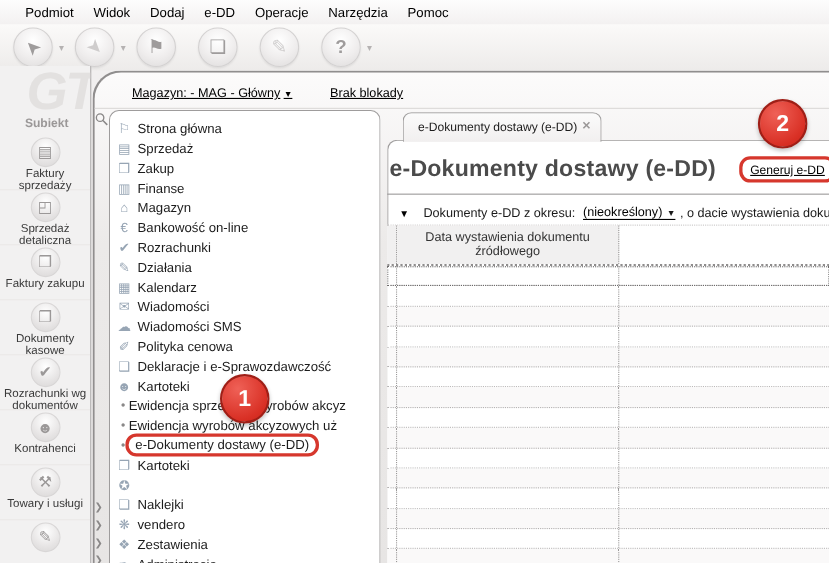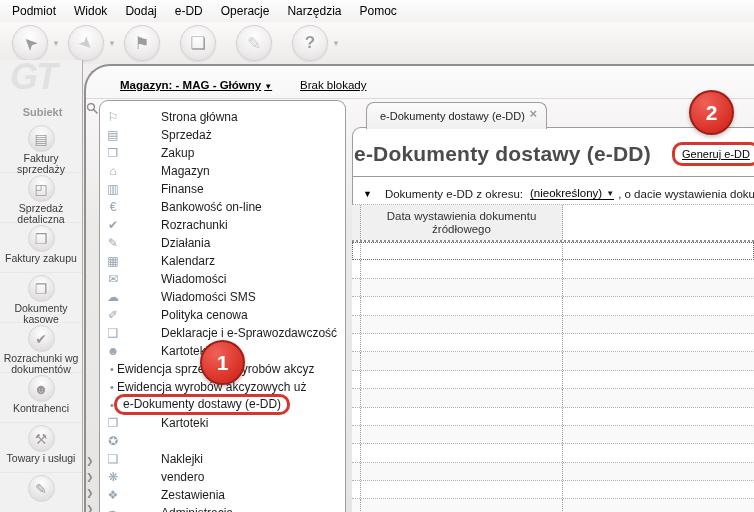--- a/index.html
+++ b/index.html
@@ -6,21 +6,21 @@
   html,body { width:754px; height:512px; overflow:hidden; }
   body {
     font-family:"Liberation Sans","DejaVu Sans",sans-serif;
     font-size:12px; color:#1c1c1c; background:#f1efef; position:relative;
   }
 
   
   .menubar {
     position:absolute; left:0; top:0; width:754px; height:22px;
     background:linear-gradient(#fdfdfd,#f3f1f1);
-    display:flex; align-items:center; padding-left:3px;
+    display:flex; align-items:center; padding-left:14px;
   }
   .menu-item { padding:3px 9px; font-size:12px; color:#000; cursor:default; }
 
   
   .toolbar {
     position:absolute; left:0; top:22px; width:754px; height:42px;
     background:linear-gradient(#fbfaf9,#edebea);
     display:flex; align-items:center; padding-left:12px;
   }
   .tb-btn {
@@ -48,33 +48,33 @@
     position:absolute; left:84px; top:64px; width:670px; height:448px;
     background:linear-gradient(#fcfbfb,#eceae9 35%,#e7e5e4);
     border:solid #908e8e; border-width:2px 0 0 2px;
     border-radius:26px 0 0 0;
   }
   .ws-band { position:absolute; left:86px; top:64px; width:668px; height:35px; border-bottom:1px solid #dbd9d8; }
   .ws-link {
     position:absolute; top:79px; font-size:11.5px; color:#000;
     text-decoration:underline; cursor:pointer; white-space:nowrap;
   }
-  #magazyn-link { left:120px;font-weight:bold; }
+  #magazyn-link { left:120px; }
   #blokada-link { left:300px;text-align:center; }
   .caret-icon { font-size:8px; margin-left:3px; }
   .caret-icon::before { content:"▼"; }
 
   
   .sidebar {
     position:absolute; left:0; top:60px; width:83px; height:452px;
     background:#f2f1f1; border-right:1px solid #aeacac; overflow:hidden;
   }
   .brand { height:63px; position:relative; text-align:center; }
   .brand-logo {
-    position:absolute; left:10px; top:-4px; font-size:36px; font-weight:bold; font-style:italic;
+    position:absolute; left:24px; top:-4px; font-size:48px; font-weight:bold; font-style:italic;
     color:#e3e1e0; letter-spacing:-2px;
   }
   .brand-name { position:absolute; left:3px; right:0; top:46px; font-size:11px; font-weight:bold; color:#9b9898; }
   .sb-item {
     height:50px; text-align:center; padding-top:2px; border-bottom:1px solid #eae8e7; cursor:pointer;
   }
   .sb-circle {
     width:27px; height:27px; margin:0 auto; border-radius:50%;
     background:radial-gradient(circle at 50% 30%, #ffffff, #e7e5e5 60%, #d8d6d6);
     border:1px solid #d8d6d6;
@@ -95,21 +95,21 @@
   .pin-wrap { position:absolute; left:86px; top:102px; width:13px; height:13px; }
   .expander { position:absolute; left:86px; width:11px; height:14px; font-size:9px; color:#8a8888; cursor:pointer; }
   .expander::before { content:"❯"; }
 
   
   .tree-panel {
     position:absolute; left:99px; top:100px; width:247px; height:412px;
     background:#fff; border:solid #9e9c9c; border-width:1px 1px 0 1px;
     border-radius:9px 9px 0 0; overflow:hidden; padding-top:7px;
   }
-  .titem { height:18px; display:flex; align-items:center; padding-left:5px; cursor:pointer; white-space:nowrap;gap:36px; }
+  .titem { height:18px; display:flex; align-items:center; padding-left:5px; cursor:pointer; white-space:nowrap; }
   .ticon { width:16px; text-align:center; font-size:12px; color:#97a5b4; flex:none; }
   .tlabel { margin-left:4px; font-size:12px; color:#1c1c1c; }
   .tsub { height:18px; display:flex; align-items:center; padding-left:7px; cursor:pointer; white-space:nowrap; }
   .bullet-icon { width:10px; text-align:center; color:#8a8888; font-size:11px; flex:none; }
   .bullet-icon::before { content:"•"; }
   .sub-label { font-size:12px; color:#1c1c1c; }
   .sub-label[data-box] {
     border:3px solid #d6372d; border-radius:10px; padding:0 6px; margin-left:-3px;
     height:21px; line-height:15px; margin-top:-2px; background:rgba(255,255,255,0.0);
   }
@@ -367,27 +367,27 @@
         <span class="ticon" data-name="sales-icon"></span>
         <span class="tlabel">Sprzedaż</span>
       </div>
 
       <div class="titem" data-name="tree-item">
         <span class="ticon" data-name="purchase-icon"></span>
         <span class="tlabel">Zakup</span>
       </div>
 
       <div class="titem" data-name="tree-item">
+        <span class="ticon" data-name="finance-icon"></span>
+        <span class="tlabel">Finanse</span>
+      </div>
+
+      <div class="titem" data-name="tree-item">
         <span class="ticon" data-name="warehouse-icon"></span>
         <span class="tlabel">Magazyn</span>
-      </div>
-
-      <div class="titem" data-name="tree-item">
-        <span class="ticon" data-name="finance-icon"></span>
-        <span class="tlabel">Finanse</span>
       </div>
 
       <div class="titem" data-name="tree-item">
         <span class="ticon" data-name="online-banking-icon"></span>
         <span class="tlabel">Bankowość on-line</span>
       </div>
 
       <div class="titem" data-name="tree-item">
         <span class="ticon" data-name="settlements-icon"></span>
         <span class="tlabel">Rozrachunki</span>

